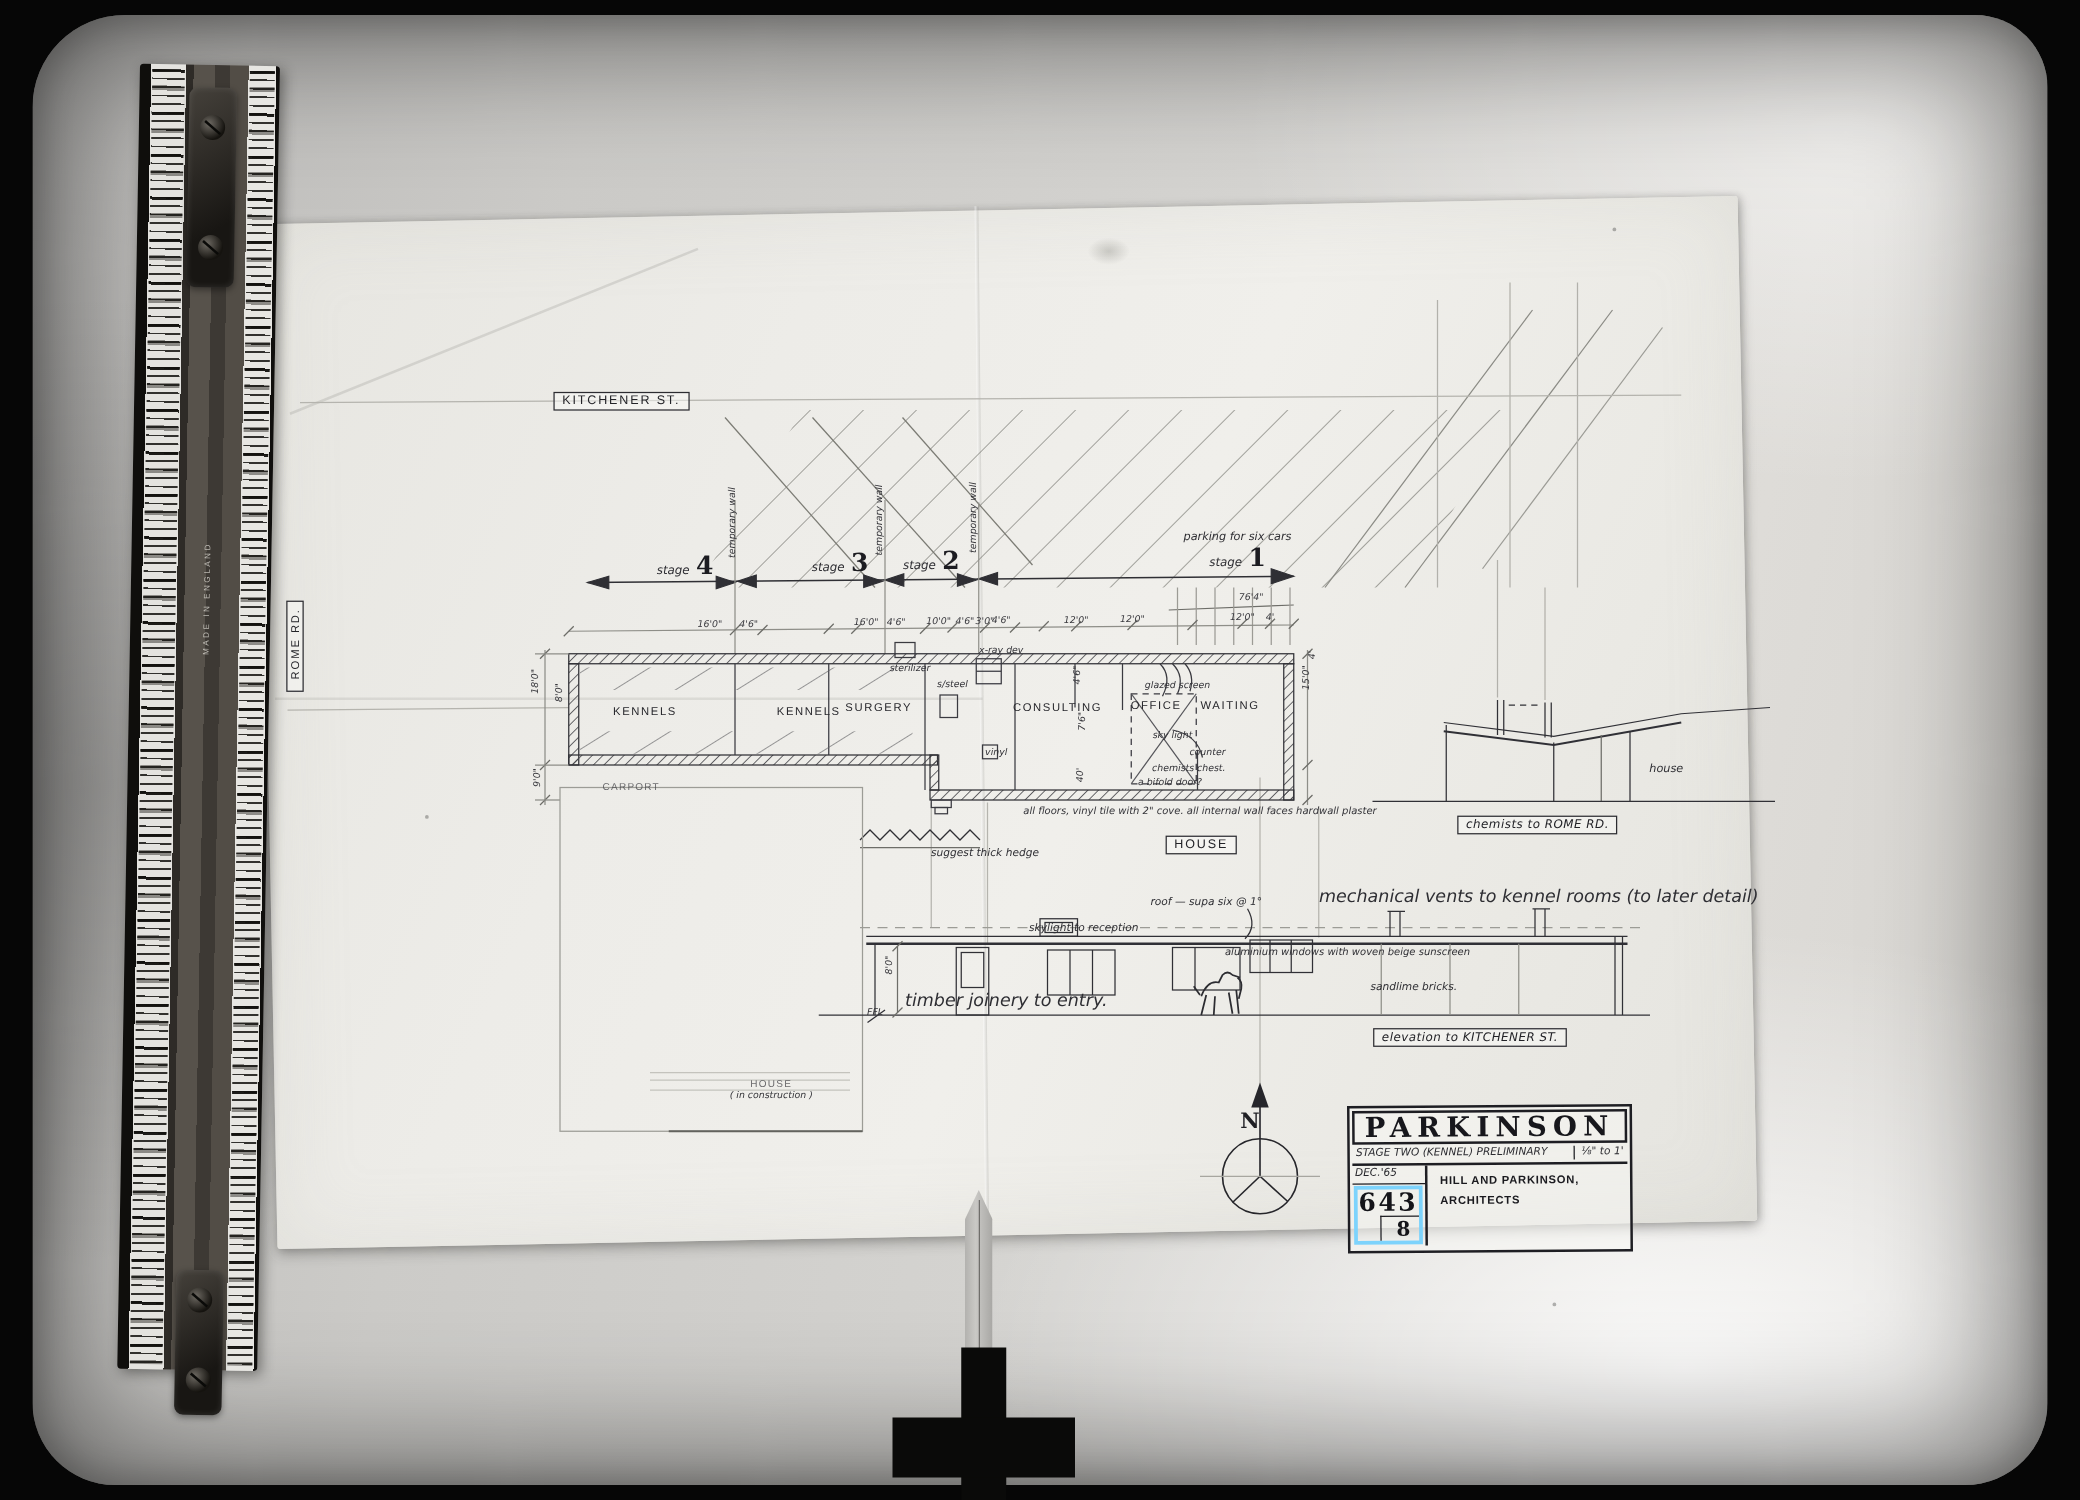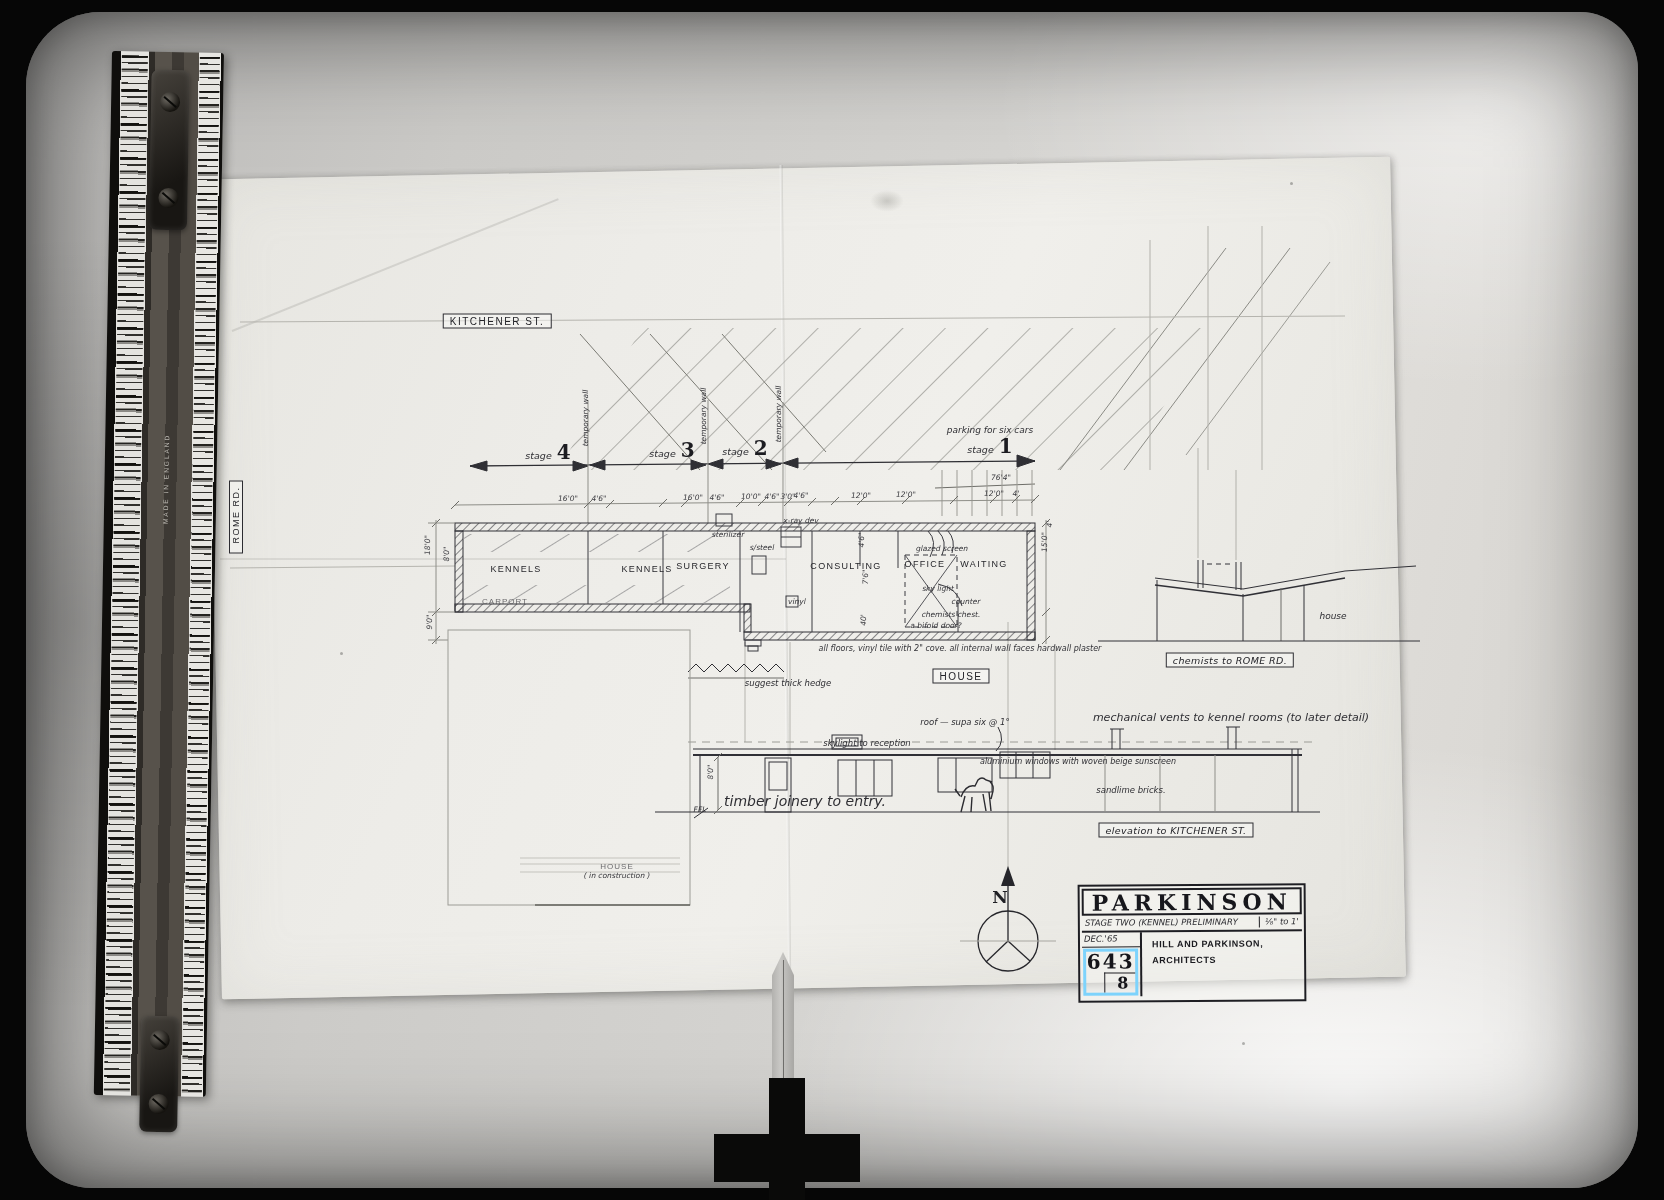--- a/index.html
+++ b/index.html
@@ -340,35 +340,35 @@
   <div class="lb hand-sm" style="left:762px;top:548px">s/steel</div>
   <div class="lb hand-sm" style="left:801px;top:521px">x-ray dev</div>
   <div class="lb hand-sm" style="left:797px;top:602px">vinyl</div>
   <div class="lb hand-sm" style="left:942px;top:549px">glazed screen</div>
   <div class="lb hand-sm" style="left:938px;top:589px">sky light</div>
   <div class="lb hand-sm" style="left:966px;top:602px">counter</div>
   <div class="lb hand-sm" style="left:951px;top:615px">chemists chest.</div>
   <div class="lb hand-sm" style="left:936px;top:626px">a bifold door?</div>
 
   <div class="lb hand-sm" style="left:960px;top:649px;font-size:8px">all floors, vinyl tile with 2" cove.    all internal wall faces hardwall plaster</div>
-  <div class="lb print-sm" style="left:505px;top:602px">CARPORT</div>
+  <div class="lb print-sm" style="left:505px;top:630px">CARPORT</div>
   <div class="lb hand" style="left:788px;top:683px;font-size:8.5px">suggest thick hedge</div>
 
   <div class="lb two-line" style="left:617px;top:872px">
     <div class="print-sm">HOUSE</div>
     <div class="hand-sm">( in construction )</div>
   </div>
 
   <div class="cap" style="left:961px;top:676px"><span>HOUSE</span></div>
   <div class="cap cap-hand" style="left:1230px;top:660px"><span>chemists to ROME RD.</span></div>
   <div class="lb hand" style="left:1333px;top:616px">house</div>
 
   <div class="lb hand" style="left:867px;top:743px;font-size:8.5px">skylight to reception</div>
   <div class="lb hand" style="left:965px;top:722px;font-size:8.5px">roof — supa six @ 1°</div>
-  <div class="lb hand" style="left:1231px;top:718px;font-size:11px">mechanical vents to kennel rooms (to later detail)</div>
+  <div class="lb hand" style="left:1231px;top:718px;font-size:14px">mechanical vents to kennel rooms (to later detail)</div>
   <div class="lb hand" style="left:1078px;top:762px;font-size:8px">aluminium windows with woven beige sunscreen</div>
   <div class="lb hand" style="left:1131px;top:790px;font-size:8.5px">sandlime bricks.</div>
   <div class="lb hand" style="left:805px;top:801px;font-size:14px">timber joinery to entry.</div>
   <div class="lb hand-sm" style="left:700px;top:810px">FFL</div>
   <div class="lb dim rot" style="left:711px;top:772px">8'0"</div>
   <div class="cap cap-hand" style="left:1176px;top:830px"><span>elevation to KITCHENER ST.</span></div>
 
   <div class="lb north-n" style="left:1000px;top:897px">N</div>
 
   <div class="tblock">

